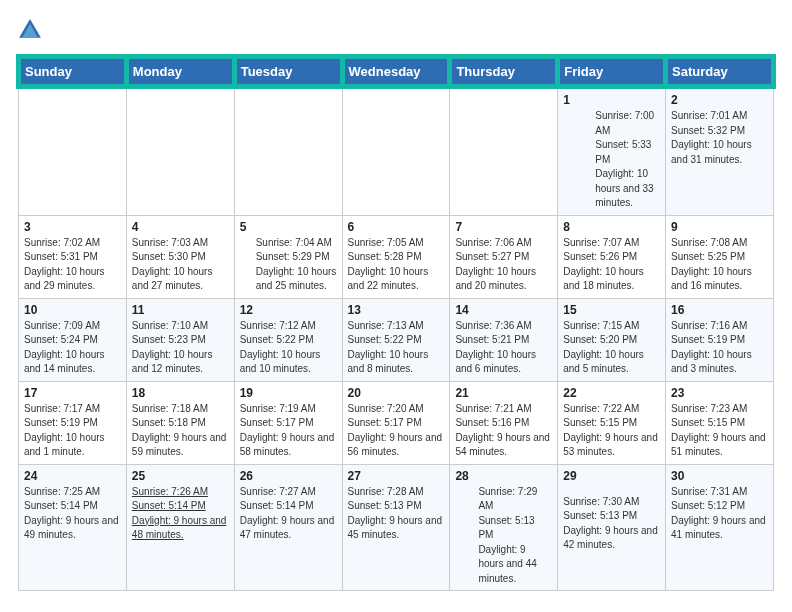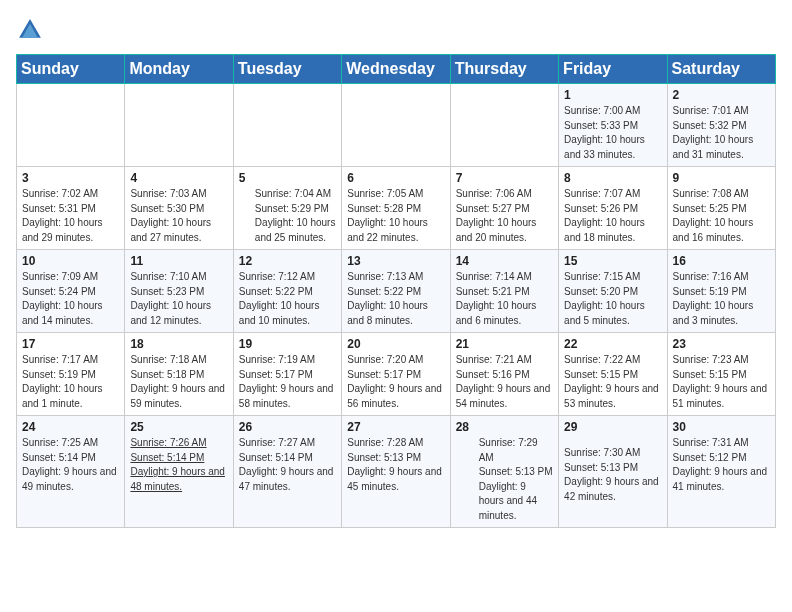--- a/index.html
+++ b/index.html
@@ -45,25 +45,25 @@
       color: #444;
     }
     table {
       width: 100%;
       border-collapse: collapse;
       table-layout: fixed;
     }
     thead th {
       background: #2e6db4;
       color: #fff;
-      font-size: 16px;
+      font-size: 13px;
       font-weight: bold;
       padding: 5px 4px;
       text-align: left;
-      border: 1px solid #14b8a6;
+      border: 5px solid #14b8a6;
     }
     tbody td {
       border: 1px solid #ccc;
       vertical-align: top;
       padding: 4px 5px;
       font-size: 10.5px;
       color: #222;
       height: 80px;
       background: #fff;
     }
@@ -118,21 +118,21 @@
   </thead>
   <tbody id="calendar-body">
       <tr>
         <td class="empty-cell"></td>
         <td class="empty-cell"></td>
         <td class="empty-cell"></td>
         <td class="empty-cell"></td>
         <td class="empty-cell"></td>
         <td>
           <div class="day-number">1</div>
-          <div class="day-info" style="white-space: pre-line;">Sunrise: 7:00 AM
+          <div class="day-info" style="white-space: pre-line; margin-left: 32px;">Sunrise: 7:00 AM
 Sunset: 5:33 PM
 Daylight: 10 hours and 33 minutes.</div>
         </td>
         <td>
           <div class="day-number">2</div>
           <div class="day-info" style="white-space: pre-line;">Sunrise: 7:01 AM
 Sunset: 5:32 PM
 Daylight: 10 hours and 31 minutes.</div>
         </td>
       </tr>
@@ -200,21 +200,21 @@
 Daylight: 10 hours and 10 minutes.</div>
         </td>
         <td>
           <div class="day-number">13</div>
           <div class="day-info" style="white-space: pre-line;">Sunrise: 7:13 AM
 Sunset: 5:22 PM
 Daylight: 10 hours and 8 minutes.</div>
         </td>
         <td>
           <div class="day-number">14</div>
-          <div class="day-info" style="white-space: pre-line;">Sunrise: 7:14 AM
+          <div class="day-info" style="white-space: pre-line;">Sunrise: 7:36 AM
 Sunset: 5:21 PM
 Daylight: 10 hours and 6 minutes.</div>
         </td>
         <td>
           <div class="day-number">15</div>
           <div class="day-info" style="white-space: pre-line;">Sunrise: 7:15 AM
 Sunset: 5:20 PM
 Daylight: 10 hours and 5 minutes.</div>
         </td>
         <td>

